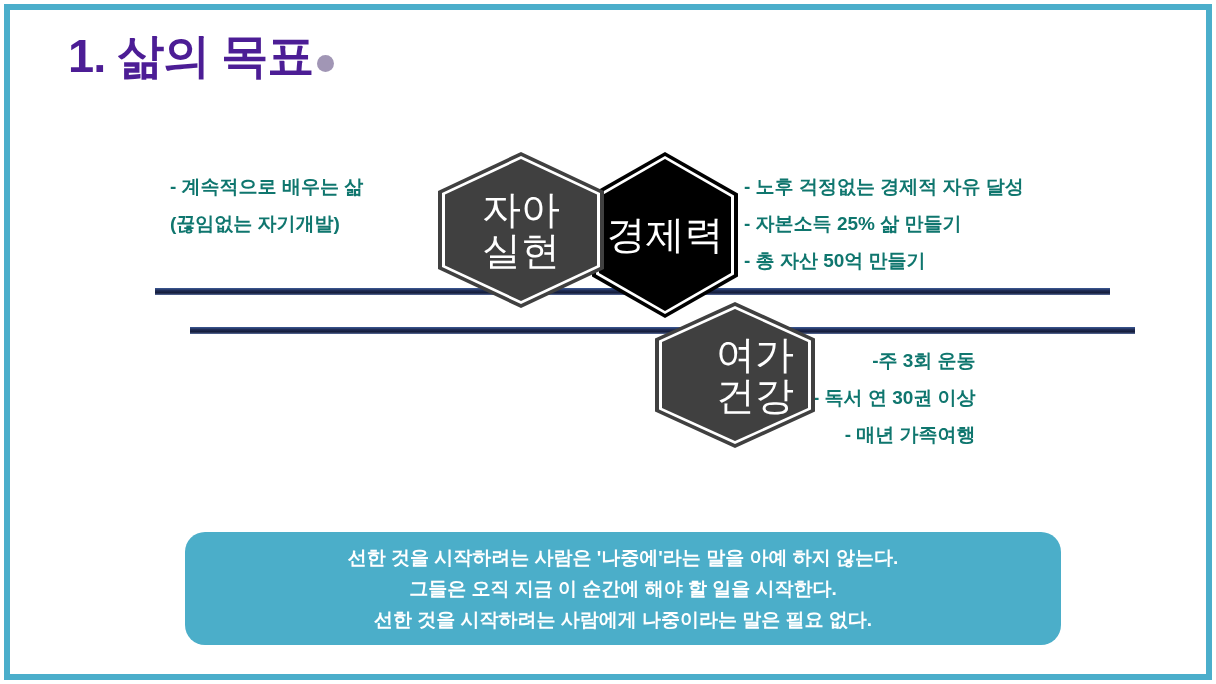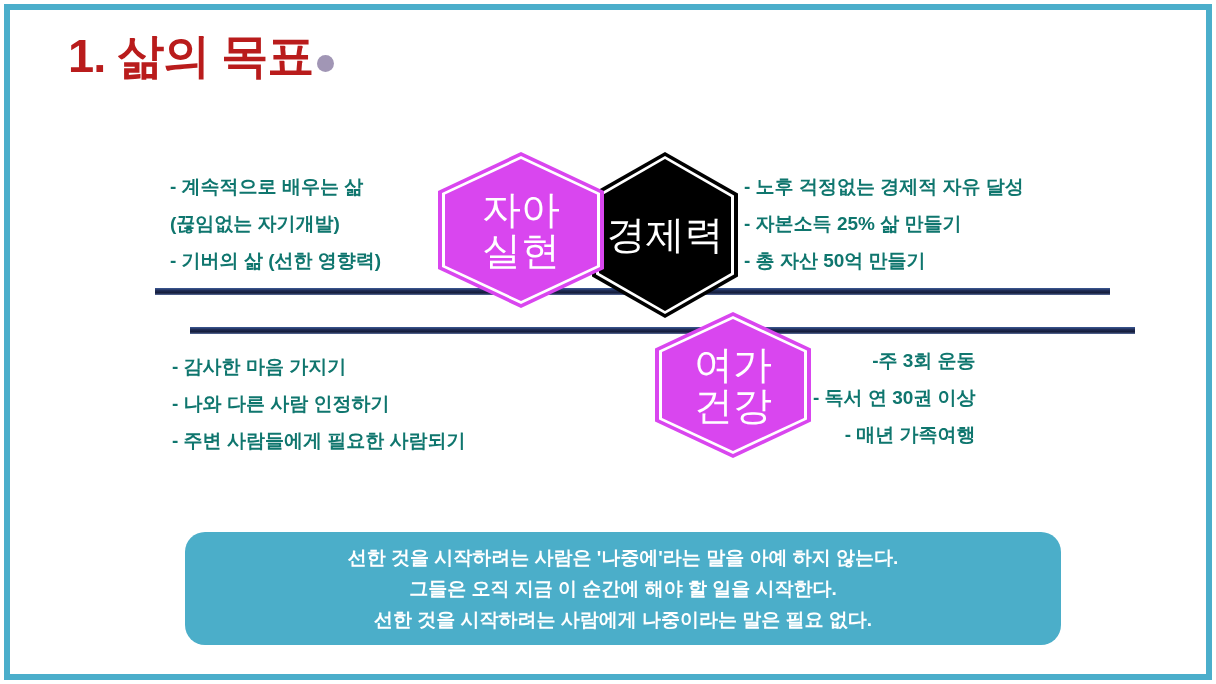--- a/index.html
+++ b/index.html
@@ -30,21 +30,21 @@
     pointer-events: none;
   }
 
   
   .title {
     position: absolute;
     left: 68px;
     top: 30px;
     font-size: 47px;
     font-weight: bold;
-    color: #b91c1c;
+    color: #4c1d95;
     letter-spacing: -1px;
     white-space: nowrap;
     line-height: 1.1;
   }
   .title-dot {
     display: inline-block;
     width: 17px;
     height: 17px;
     border-radius: 50%;
     background: #A196B5;
@@ -86,28 +86,28 @@
     z-index: 3;
     color: #ffffff;
     font-size: 39px;
     font-weight: normal;
     line-height: 1.06;
     text-align: center;
     letter-spacing: 0px;
     white-space: pre-line;
   }
 
-  .hex-dark  { background: #d946ef; }
+  .hex-dark  { background: #404040; }
   .hex-light { background: #000000; }
 
   
   #hex-self       { left: 438px; top: 152px; width: 166px; height: 156px; z-index: 5; }
   #hex-finance    { left: 592px; top: 152px; width: 146px; height: 166px; z-index: 4; }
   #hex-relations  { left: 512px; top: 312px; width: 150px; height: 146px; z-index: 6; }
-  #hex-leisure    { left: 655px; top: 312px; width: 156px; height: 146px; z-index: 5; }
+  #hex-leisure    { left: 655px; top: 302px; width: 120px; height: 146px; z-index: 5; padding-left: 40px; }
 
   
   .bullets {
     position: absolute;
     color: #0f766e;
     font-size: 19px;
     font-weight: bold;
     line-height: 37px;
     white-space: nowrap;
   }
@@ -170,34 +170,28 @@
   <div class="hex hex-dark" id="hex-leisure">
     <div class="hex-white"></div>
     <div class="hex-inner hex-dark"></div>
     <div class="hex-label">여가
 건강</div>
   </div>
 
   <div class="bullets" id="bullets-self">
     <div>- 계속적으로 배우는 삶</div>
     <div>(끊임없는 자기개발)</div>
-    <div>- 기버의 삶 (선한 영향력)</div>
   </div>
 
   <div class="bullets" id="bullets-finance">
     <div>- 노후 걱정없는 경제적 자유 달성</div>
     <div>- 자본소득 25% 삶 만들기</div>
     <div>- 총 자산 50억 만들기</div>
   </div>
 
-  <div class="bullets" id="bullets-relations">
-    <div>-  감사한 마음 가지기</div>
-    <div>- 나와 다른 사람 인정하기</div>
-    <div>- 주변 사람들에게 필요한 사람되기</div>
-  </div>
 
   <div class="bullets" id="bullets-leisure">
     <div>-주 3회 운동</div>
     <div>- 독서 연 30권 이상</div>
     <div>- 매년 가족여행</div>
   </div>
 
   <div class="quote-box">
     <div class="quote-line">선한 것을 시작하려는 사람은 '나중에'라는 말을 아예 하지 않는다.</div>
     <div class="quote-line">그들은 오직 지금 이 순간에 해야 할 일을 시작한다.</div>

